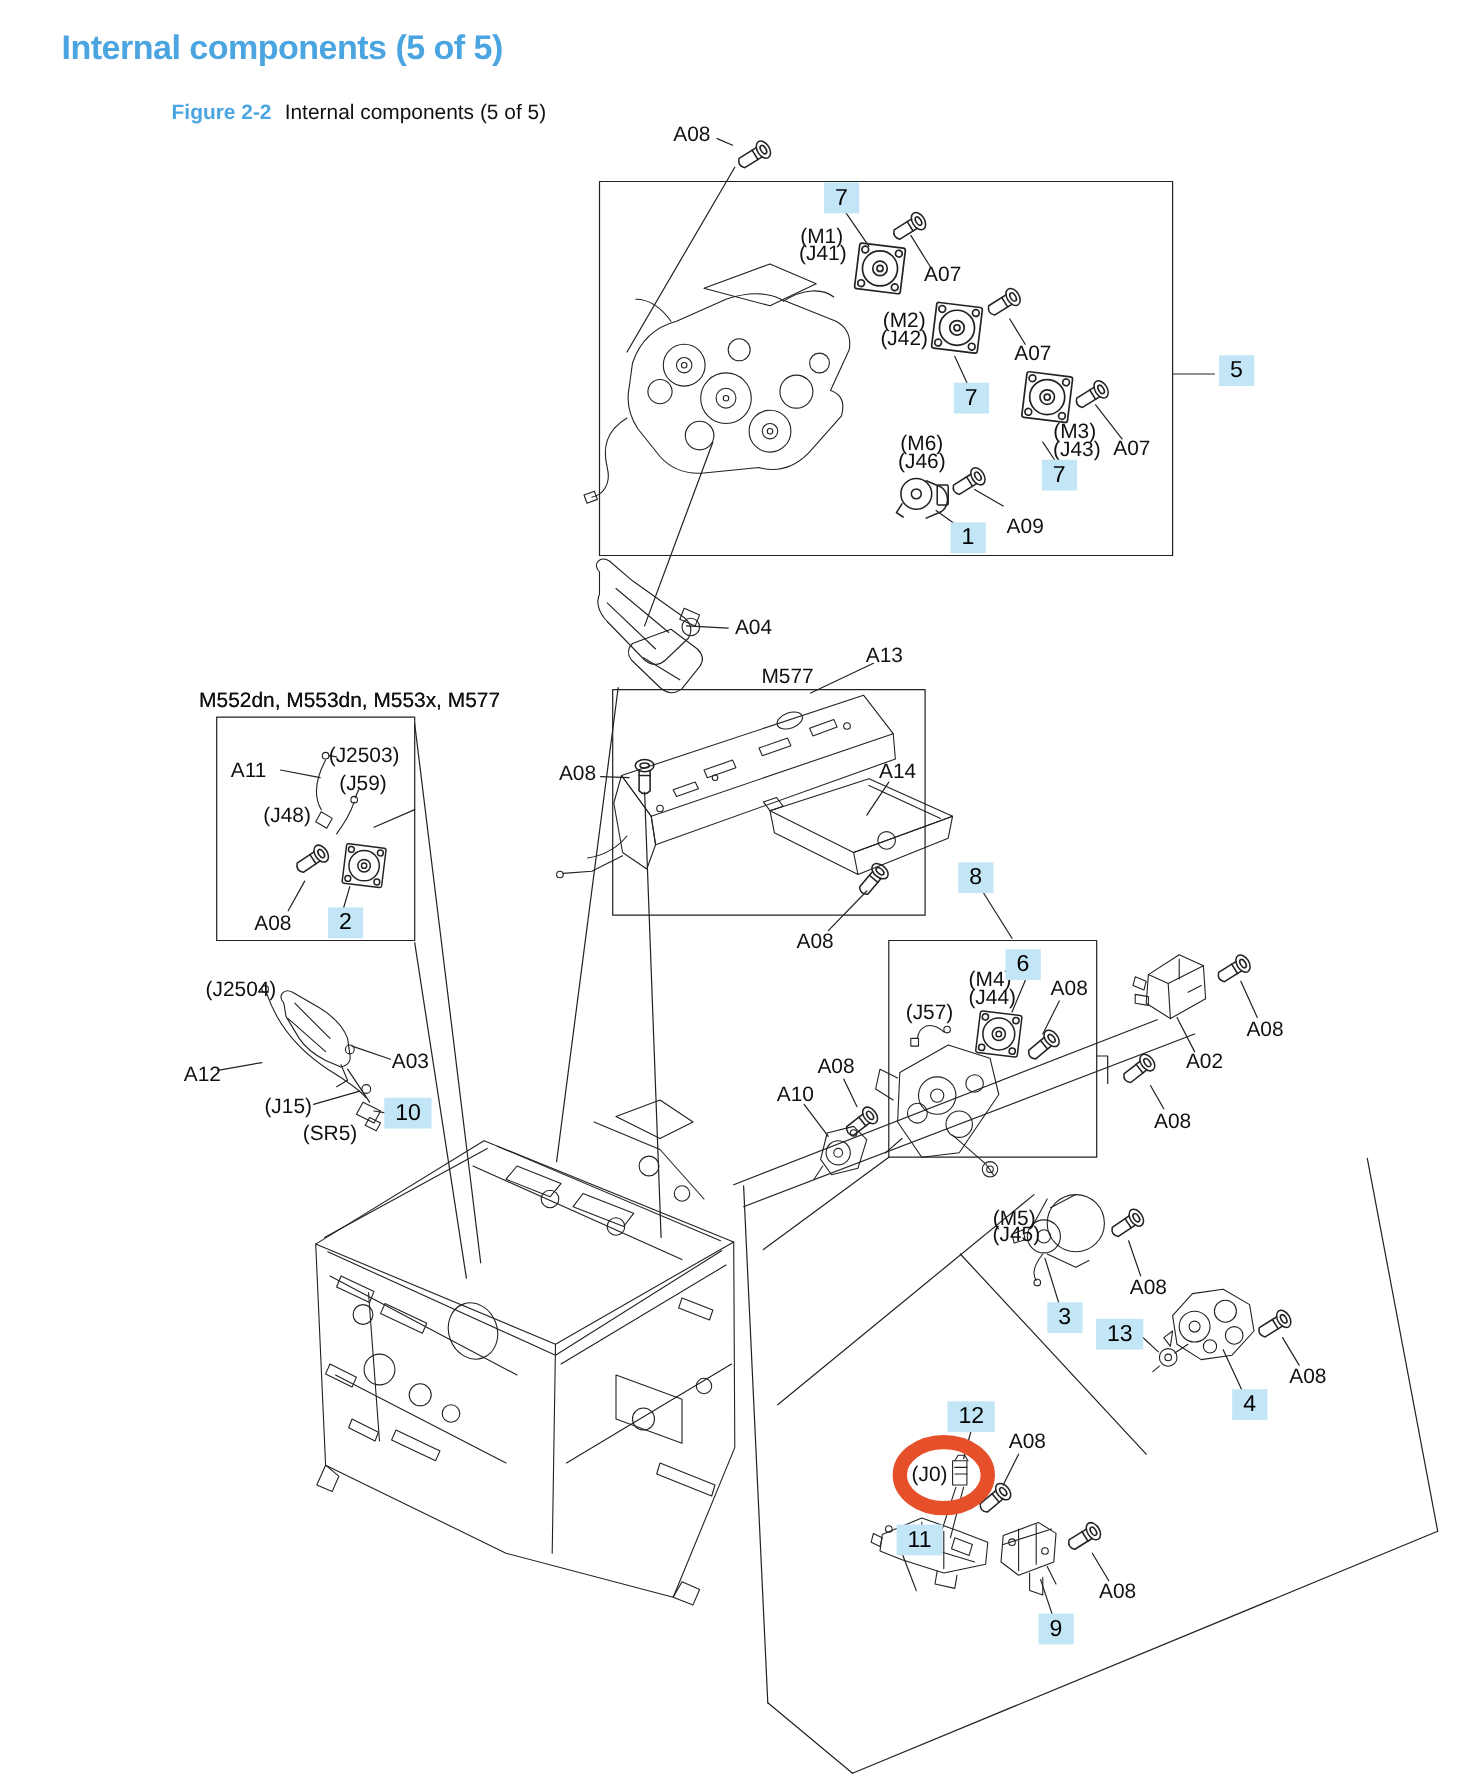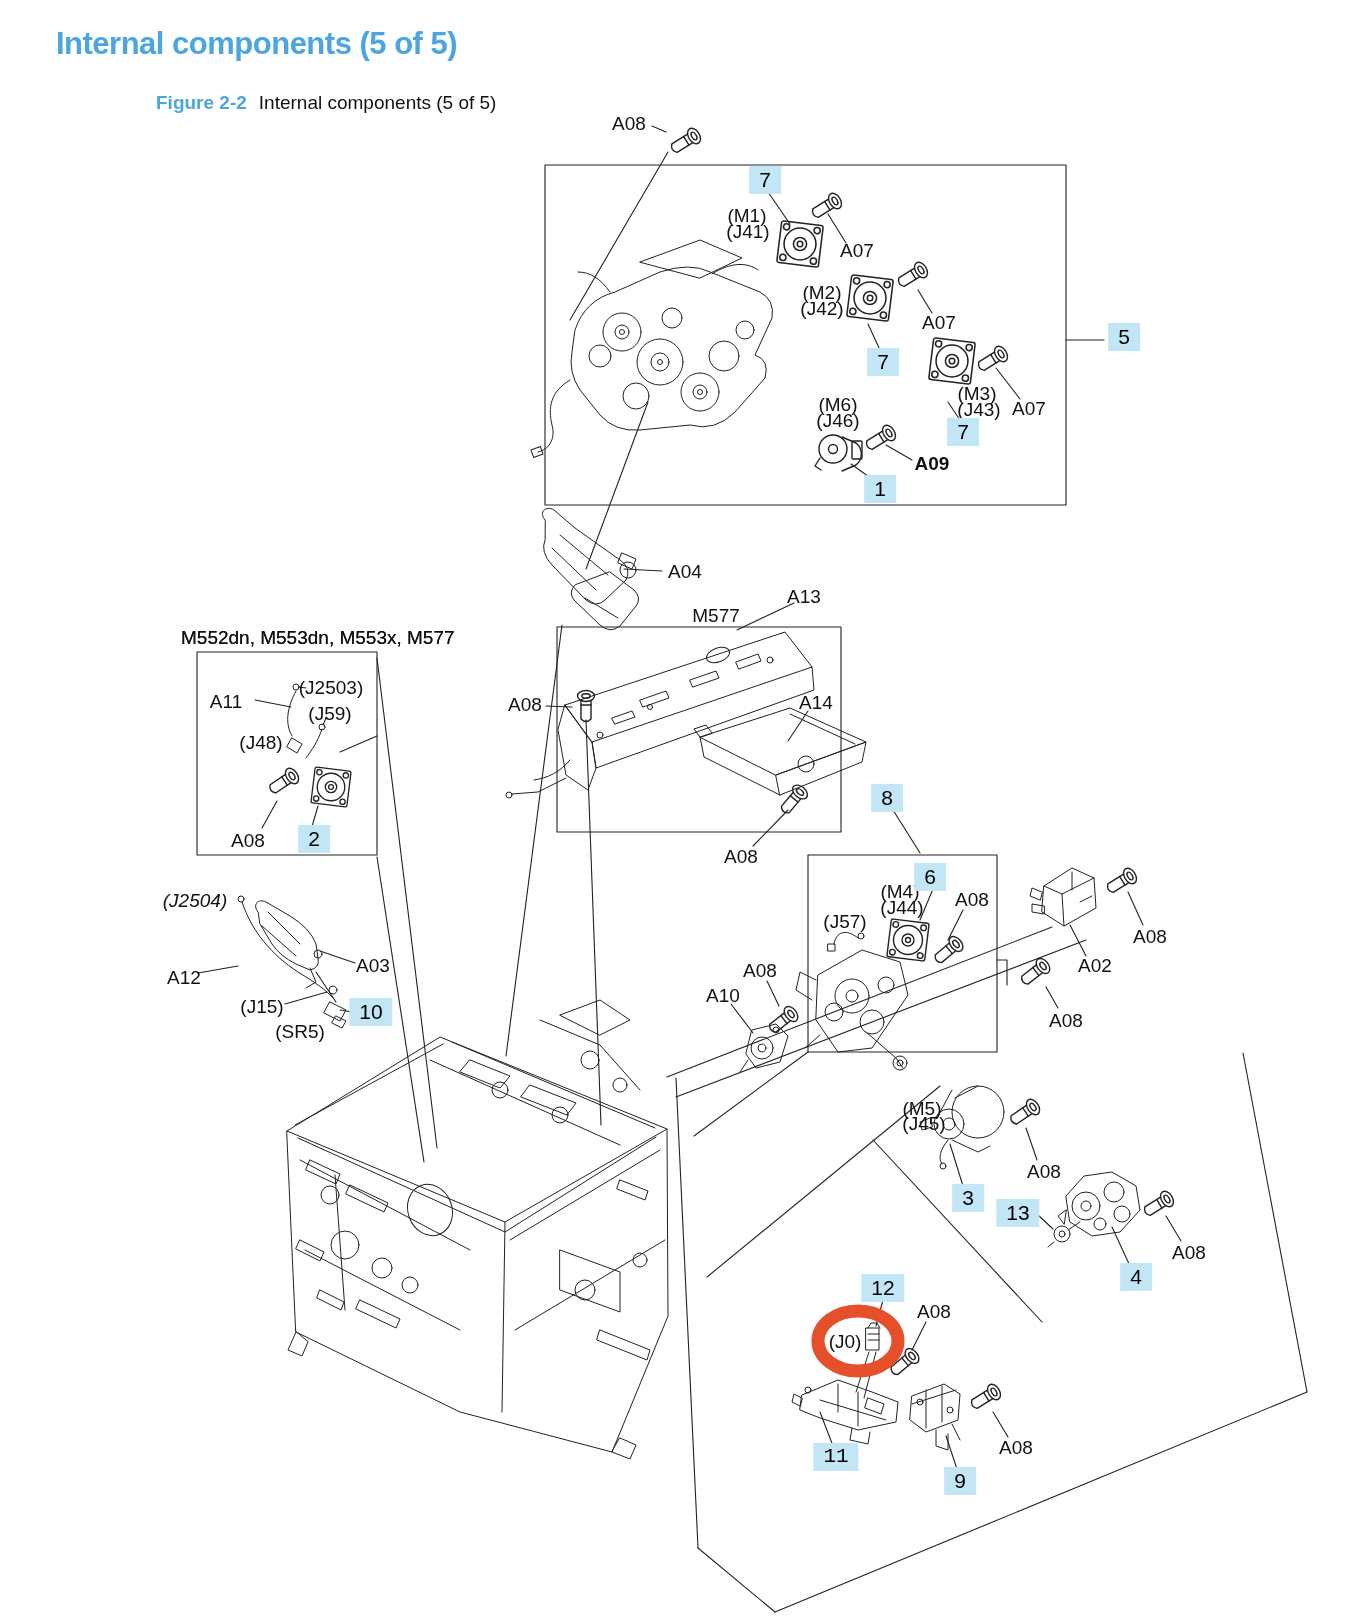--- a/index.html
+++ b/index.html
@@ -332,42 +332,42 @@
     </g>
 
     <ellipse class="hl" cx="858" cy="1341" rx="40" ry="30"></ellipse>
   </svg>
 
   <div id="overlay">
       <div class="lbl" style="left: 629px; top: 123px;">A08</div>
       <div class="lbl" style="left: 857px; top: 250px;">A07</div>
       <div class="lbl" style="left: 939px; top: 322px;">A07</div>
       <div class="lbl" style="left: 1029px; top: 408px;">A07</div>
-      <div class="lbl" style="left: 932px; top: 463px; font-weight: bold;">A09</div>
+      <div class="lbl" style="left: 932px; top: 479px;">A09</div>
       <div class="lbl" style="left: 747px; top: 215px;">(M1)</div>
       <div class="lbl" style="left: 748px; top: 231px;">(J41)</div>
       <div class="lbl" style="left: 822px; top: 292px;">(M2)</div>
       <div class="lbl" style="left: 822px; top: 308px;">(J42)</div>
       <div class="lbl" style="left: 977px; top: 393px;">(M3)</div>
       <div class="lbl" style="left: 979px; top: 409px;">(J43)</div>
       <div class="lbl" style="left: 838px; top: 404px;">(M6)</div>
       <div class="lbl" style="left: 838px; top: 420px;">(J46)</div>
       <div class="lbl" style="left: 685px; top: 571px;">A04</div>
       <div class="lbl" style="left: 804px; top: 596px;">A13</div>
       <div class="lbl" style="left: 716px; top: 615px;">M577</div>
       <div class="lbl" style="left: 525px; top: 704px;">A08</div>
       <div class="lbl" style="left: 816px; top: 702px;">A14</div>
       <div class="lbl" style="left: 741px; top: 856px;">A08</div>
       <div class="lbl left" style="left: 181px; top: 637px;">M552dn, M553dn, M553x, M577</div>
       <div class="lbl" style="left: 226px; top: 701px;">A11</div>
       <div class="lbl" style="left: 331px; top: 687px;">(J2503)</div>
       <div class="lbl" style="left: 330px; top: 713px;">(J59)</div>
       <div class="lbl" style="left: 261px; top: 742px;">(J48)</div>
       <div class="lbl" style="left: 248px; top: 840px;">A08</div>
-      <div class="lbl" style="left: 195px; top: 900px; font-style: italic;">(J2504)</div>
+      <div class="lbl" style="left: 219px; top: 900px;">(J2504)</div>
       <div class="lbl" style="left: 184px; top: 977px;">A12</div>
       <div class="lbl" style="left: 373px; top: 965px;">A03</div>
       <div class="lbl" style="left: 262px; top: 1006px;">(J15)</div>
       <div class="lbl" style="left: 300px; top: 1031px;">(SR5)</div>
       <div class="lbl" style="left: 900px; top: 891px;">(M4)</div>
       <div class="lbl" style="left: 902px; top: 907px;">(J44)</div>
       <div class="lbl" style="left: 972px; top: 899px;">A08</div>
       <div class="lbl" style="left: 845px; top: 921px;">(J57)</div>
       <div class="lbl" style="left: 1095px; top: 965px;">A02</div>
       <div class="lbl" style="left: 1150px; top: 936px;">A08</div>
@@ -388,16 +388,16 @@
       <div class="callout" style="left: 1124px; top: 337px;">5</div>
       <div class="callout" style="left: 880px; top: 489px;">1</div>
       <div class="callout" style="left: 314px; top: 839px;">2</div>
       <div class="callout" style="left: 887px; top: 798px;">8</div>
       <div class="callout" style="left: 930px; top: 877px;">6</div>
       <div class="callout" style="left: 371px; top: 1012px;">10</div>
       <div class="callout" style="left: 968px; top: 1198px;">3</div>
       <div class="callout" style="left: 1018px; top: 1213px;">13</div>
       <div class="callout" style="left: 1136px; top: 1277px;">4</div>
       <div class="callout" style="left: 883px; top: 1288px;">12</div>
-      <div class="callout" style="left: 836px; top: 1457px; font-family: Liberation Mono, monospace;">11</div>
+      <div class="callout" style="left: 836px; top: 1400px;">11</div>
       <div class="callout" style="left: 960px; top: 1481px;">9</div>
     </div>
 </div>
 
 </body></html>

